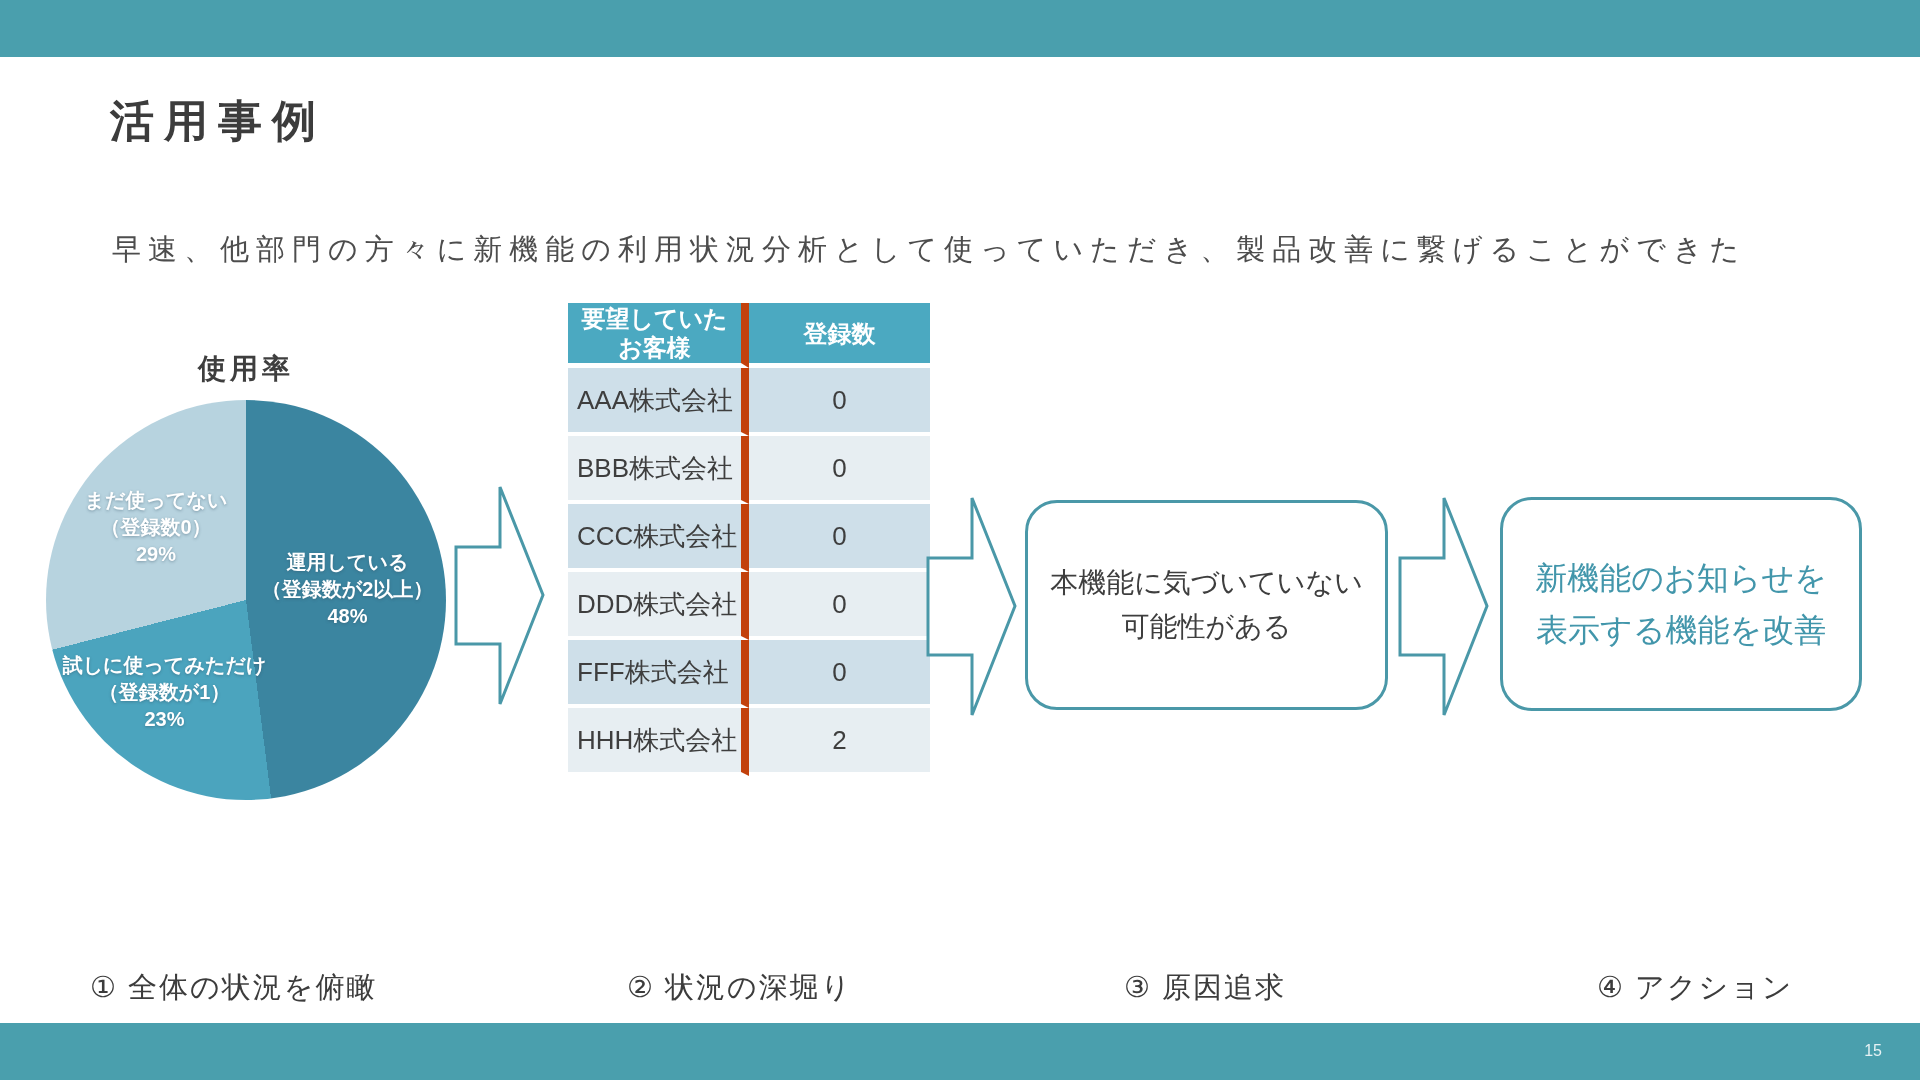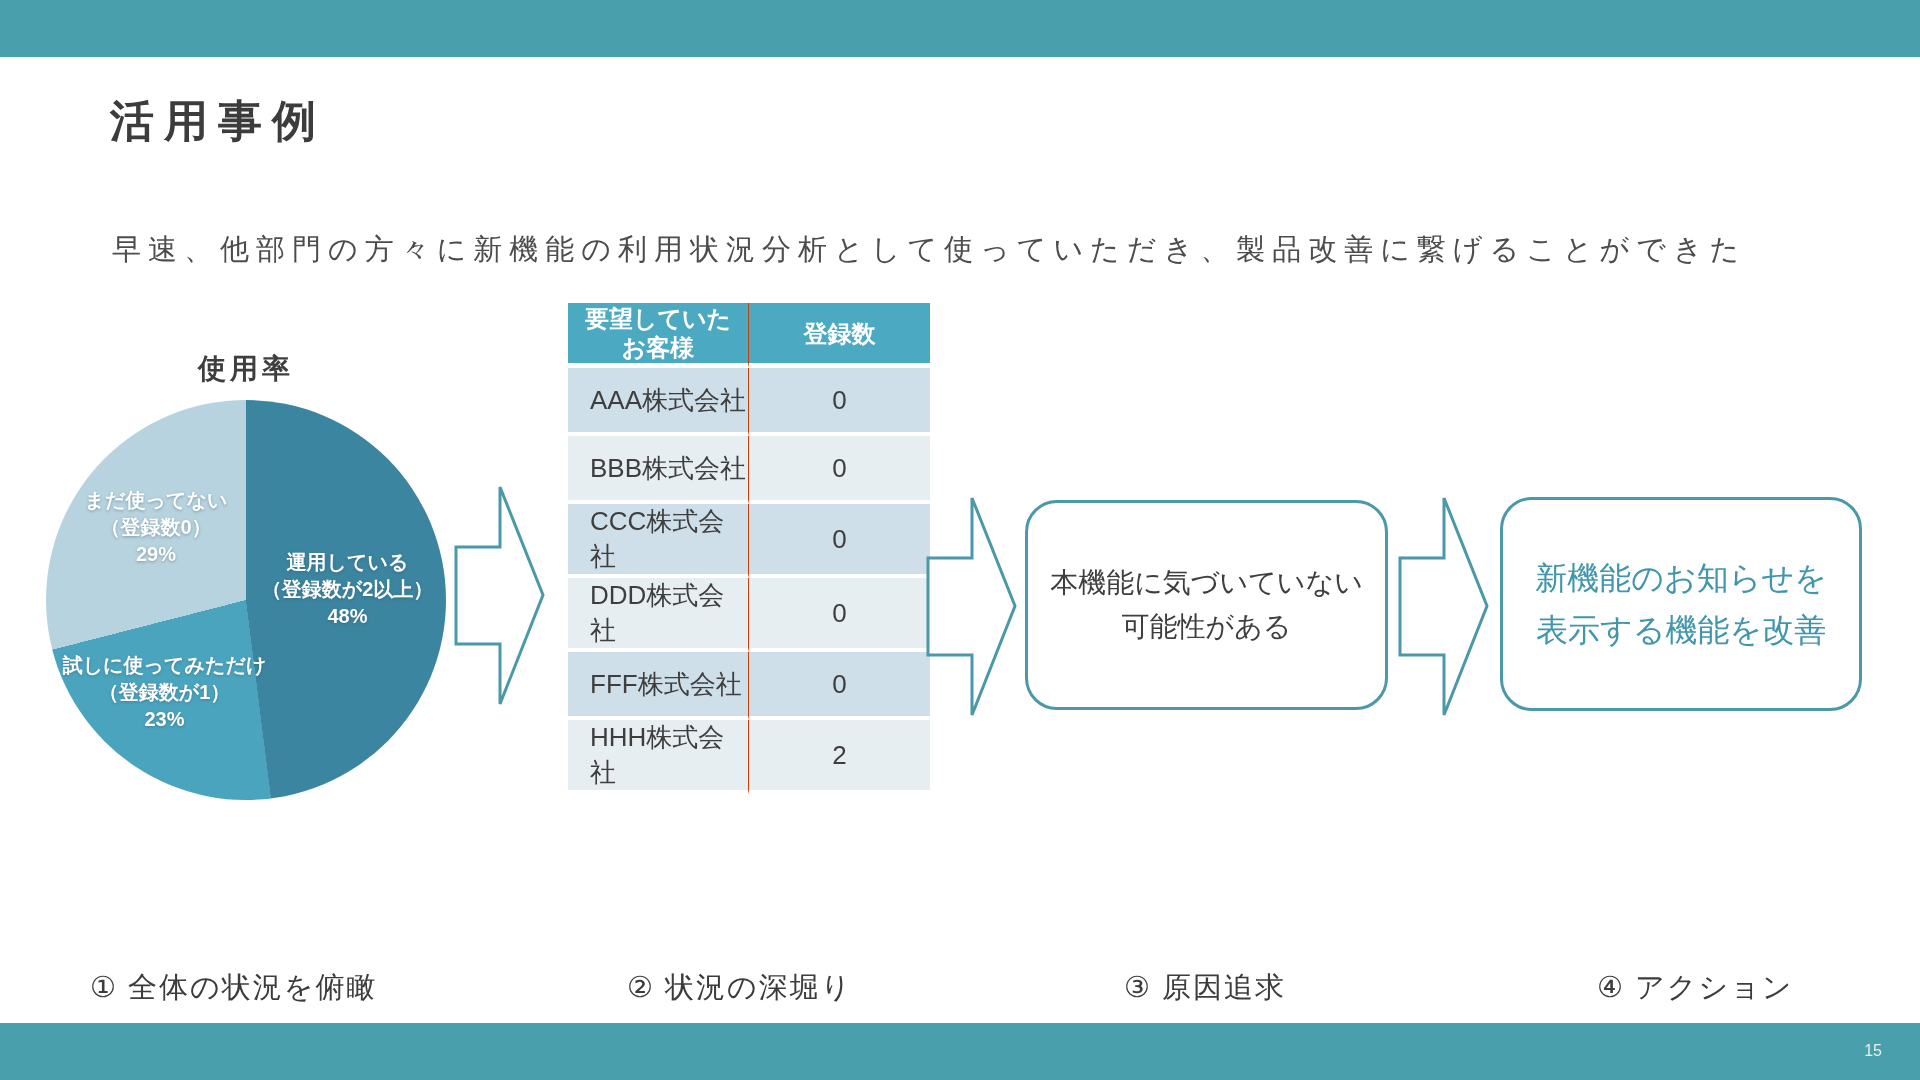--- a/index.html
+++ b/index.html
@@ -38,26 +38,26 @@
   .pl-trial{left:42px;top:652px;width:245px;}
   .pie-label .pct{font-size:20px;}
 
   
   .dtable{position:absolute;left:568px;top:303px;border-collapse:separate;border-spacing:0;}
   .dtable th{
     background:var(--table-header);color:#fff;font-size:24px;font-weight:bold;
     width:181px;height:65px;vertical-align:middle;text-align:center;line-height:29px;
     border-bottom:5px solid #fff;
   }
-  .dtable th:first-child,.dtable td:first-child{border-right:1px solid #c2410c;}
+  .dtable th:first-child,.dtable td:first-child{border-right:8px solid #c2410c;}
   .dtable td{
     font-size:26px;color:var(--text-dark);width:181px;height:68px;vertical-align:middle;
     border-bottom:4px solid #fff;
   }
-  .dtable td:first-child{text-align:left;padding-left:22px;}
+  .dtable td:first-child{text-align:left;padding-left:9px;}
   .dtable td:last-child{text-align:center;}
   .dtable tbody tr:nth-child(odd) td{background:var(--row-dark);}
   .dtable tbody tr:nth-child(even) td{background:var(--row-light);}
 
   
   .arrow{position:absolute;width:92px;height:225px;overflow:visible;}
   .arrow polygon{fill:#fff;stroke:var(--accent);stroke-width:3;stroke-linejoin:miter;}
   .arrow-1{left:454px;top:483px;}
   .arrow-2{left:926px;top:494px;}
   .arrow-3{left:1398px;top:494px;}

